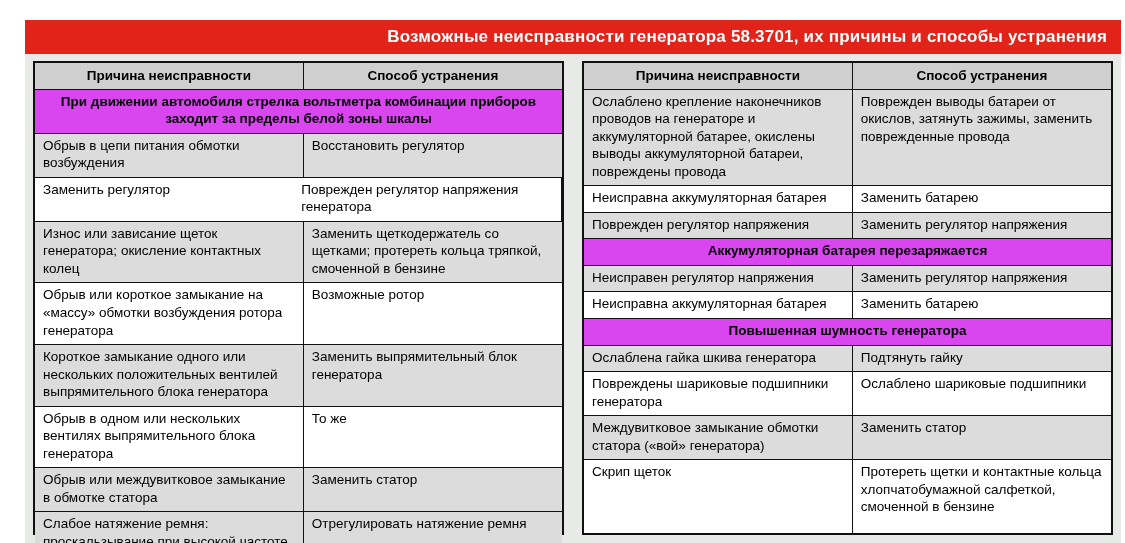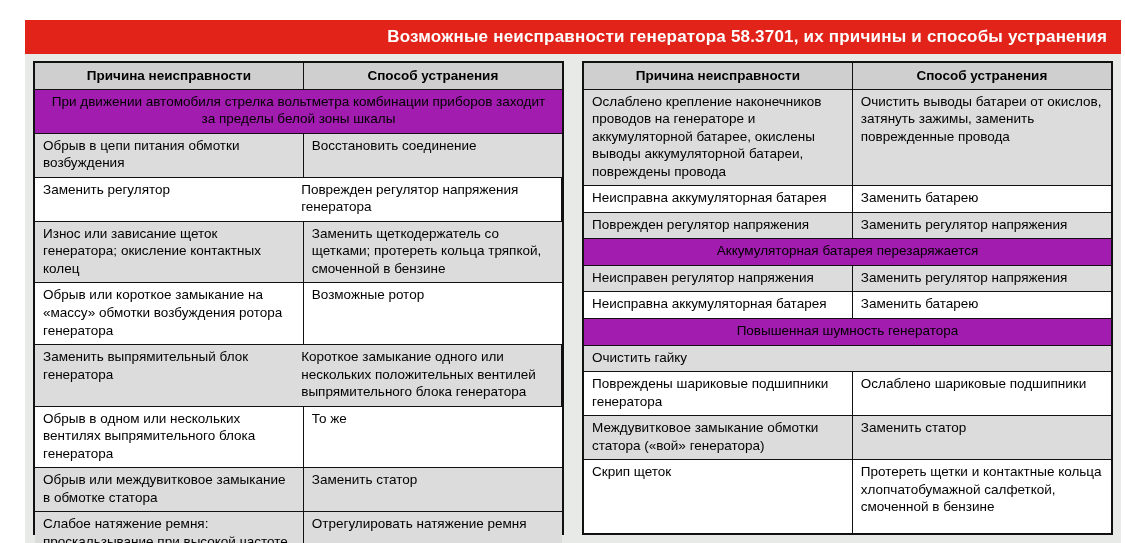--- a/index.html
+++ b/index.html
@@ -37,30 +37,30 @@
     display: flex;
     flex-direction: column;
     border: 2px solid #111;
     background: #ffffff;
     font-size: 13.5px;
     line-height: 1.3;
     color: #000;
   }
   .row { display: flex; border-bottom: 1px solid #111; }
   .row:last-child { border-bottom: none; }
-  .row.grow { flex: 1; }
+  .row.grow { flex: 1; justify-content: flex-end; }
   .cell { padding: 3px 8px 5px 8px; }
   .cell.cause { width: 51%; border-right: 1.5px solid #111; }
   .cell.fix { width: 49%; }
   .header-row { background: #cfcfcf; font-weight: bold; text-align: center; }
   .header-row .cell { padding-top: 4px; padding-bottom: 4px; }
   .section-row {
     display: block;
-    background: #a21caf;
-    font-weight: normal;
+    background: #d946ef;
+    font-weight: bold;
     text-align: center;
     padding: 3px 10px 5px 10px;
     border-bottom: 1px solid #111;
   }
   .stripe-g { background: #dcdcdc; }
   .stripe-w { background: #ffffff; }
 </style>
 </head>
 <body>
 
@@ -71,37 +71,37 @@
   </div>
   <div class="table-area" id="table-area">
       <div class="ftable">
         <div class="row header-row">
           <div class="cell cause">Причина неисправности</div>
           <div class="cell fix">Способ устранения</div>
         </div>
         <div class="section-row">При движении автомобиля стрелка вольтметра комбинации приборов заходит за пределы белой зоны шкалы</div>
         <div class="row stripe-g">
           <div class="cell cause">Обрыв в цепи питания обмотки возбуждения</div>
-          <div class="cell fix">Восстановить соединение</div>
+          <div class="cell fix">Восстановить регулятор</div>
         </div>
         <div class="row stripe-w">
           <div class="cell fix">Заменить регулятор</div>
           <div class="cell cause">Поврежден регулятор напряжения генератора</div>
         </div>
         <div class="row stripe-g">
           <div class="cell cause">Износ или зависание щеток генератора; окисление контактных колец</div>
           <div class="cell fix">Заменить щеткодержатель со щетками; протереть кольца тряпкой, смоченной в бензине</div>
         </div>
         <div class="row stripe-w">
           <div class="cell cause">Обрыв или короткое замыкание на «массу» обмотки возбуждения ротора генератора</div>
           <div class="cell fix">Возможные ротор</div>
         </div>
         <div class="row stripe-g">
+          <div class="cell cause">Короткое замыкание одного или нескольких положительных вентилей выпрямительного блока генератора</div>
           <div class="cell fix">Заменить выпрямительный блок генератора</div>
-          <div class="cell cause">Короткое замыкание одного или нескольких положительных вентилей выпрямительного блока генератора</div>
         </div>
         <div class="row stripe-w">
           <div class="cell cause">Обрыв в одном или нескольких вентилях выпрямительного блока генератора</div>
           <div class="cell fix">То же</div>
         </div>
         <div class="row stripe-g">
           <div class="cell cause">Обрыв или междувитковое замыкание в обмотке статора</div>
           <div class="cell fix">Заменить статор</div>
         </div>
         <div class="row stripe-g grow">
@@ -109,42 +109,43 @@
           <div class="cell fix">Отрегулировать натяжение ремня</div>
         </div>
       </div>
       <div class="ftable">
         <div class="row header-row">
           <div class="cell cause">Причина неисправности</div>
           <div class="cell fix">Способ устранения</div>
         </div>
         <div class="row stripe-g">
           <div class="cell cause">Ослаблено крепление наконечников проводов на генераторе и аккумуляторной батарее, окислены выводы аккумуляторной батареи, повреждены провода</div>
-          <div class="cell fix">Очистить выводы батареи от окислов, затянуть зажимы, заменить поврежденные провода</div>
+          <div class="cell fix">Поврежден выводы батареи от окислов, затянуть зажимы, заменить поврежденные провода</div>
         </div>
         <div class="row stripe-w">
           <div class="cell cause">Неисправна аккумуляторная батарея</div>
           <div class="cell fix">Заменить батарею</div>
         </div>
         <div class="row stripe-g">
           <div class="cell cause">Поврежден регулятор напряжения</div>
           <div class="cell fix">Заменить регулятор напряжения</div>
         </div>
         <div class="section-row">Аккумуляторная батарея перезаряжается</div>
         <div class="row stripe-g">
           <div class="cell cause">Неисправен регулятор напряжения</div>
           <div class="cell fix">Заменить регулятор напряжения</div>
         </div>
         <div class="row stripe-w">
           <div class="cell cause">Неисправна аккумуляторная батарея</div>
           <div class="cell fix">Заменить батарею</div>
         </div>
         <div class="section-row">Повышенная шумность генератора</div>
         <div class="row stripe-g">
-          <div class="cell fix">Очистить гайку</div>
+          <div class="cell cause">Ослаблена гайка шкива генератора</div>
+          <div class="cell fix">Подтянуть гайку</div>
         </div>
         <div class="row stripe-w">
           <div class="cell cause">Повреждены шариковые подшипники генератора</div>
           <div class="cell fix">Ослаблено шариковые подшипники</div>
         </div>
         <div class="row stripe-g">
           <div class="cell cause">Междувитковое замыкание обмотки статора («вой» генератора)</div>
           <div class="cell fix">Заменить статор</div>
         </div>
         <div class="row stripe-w grow">

